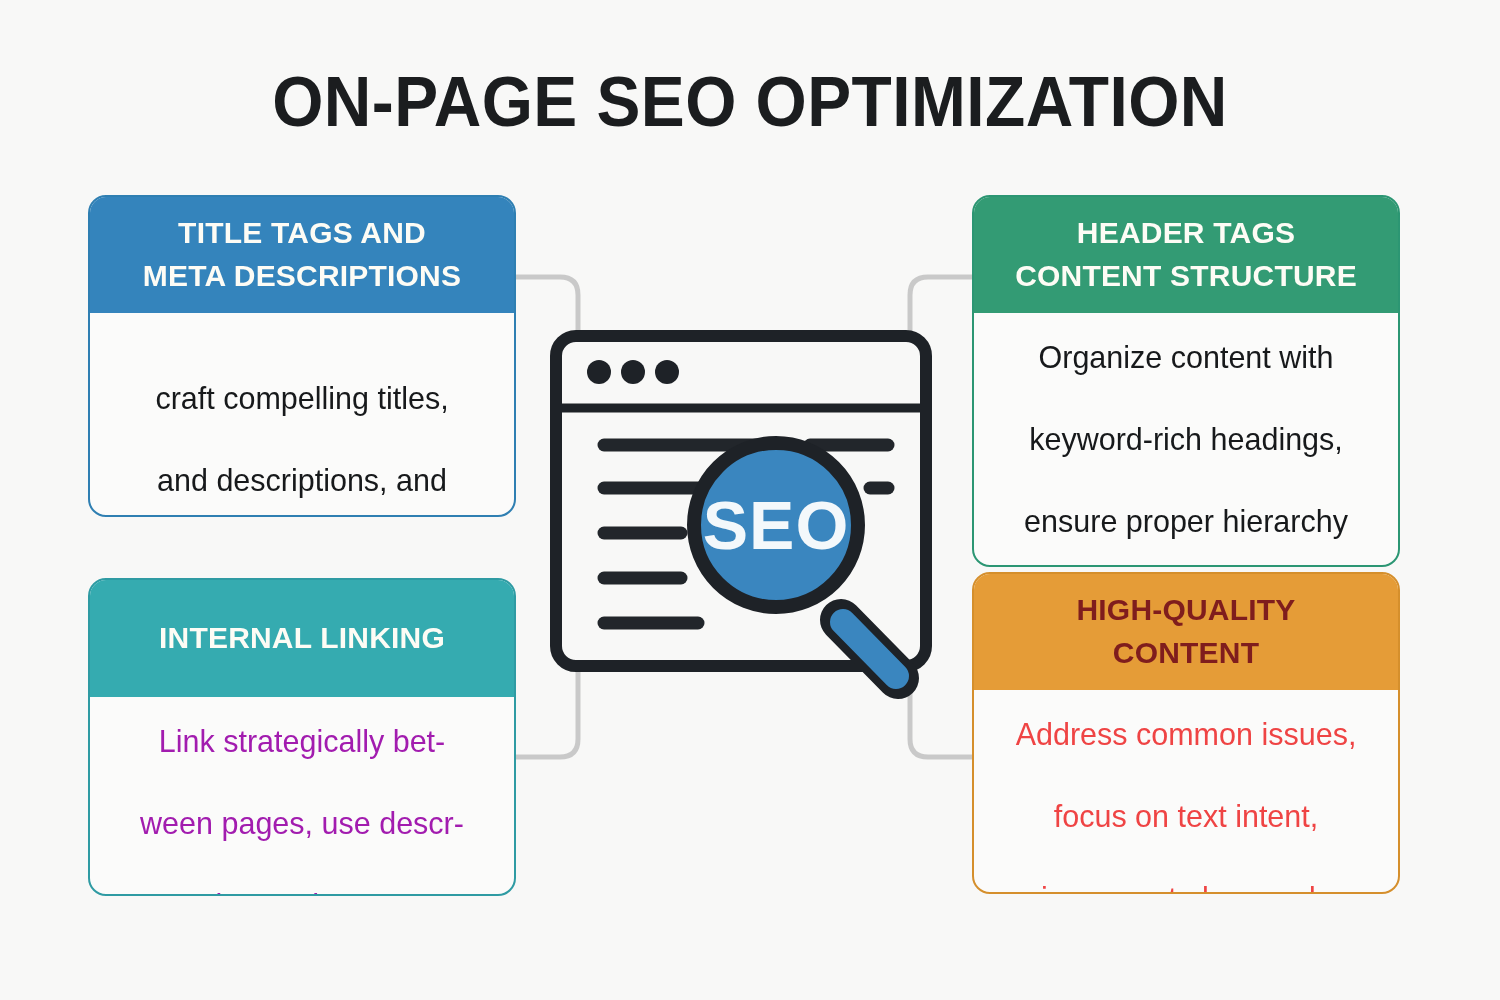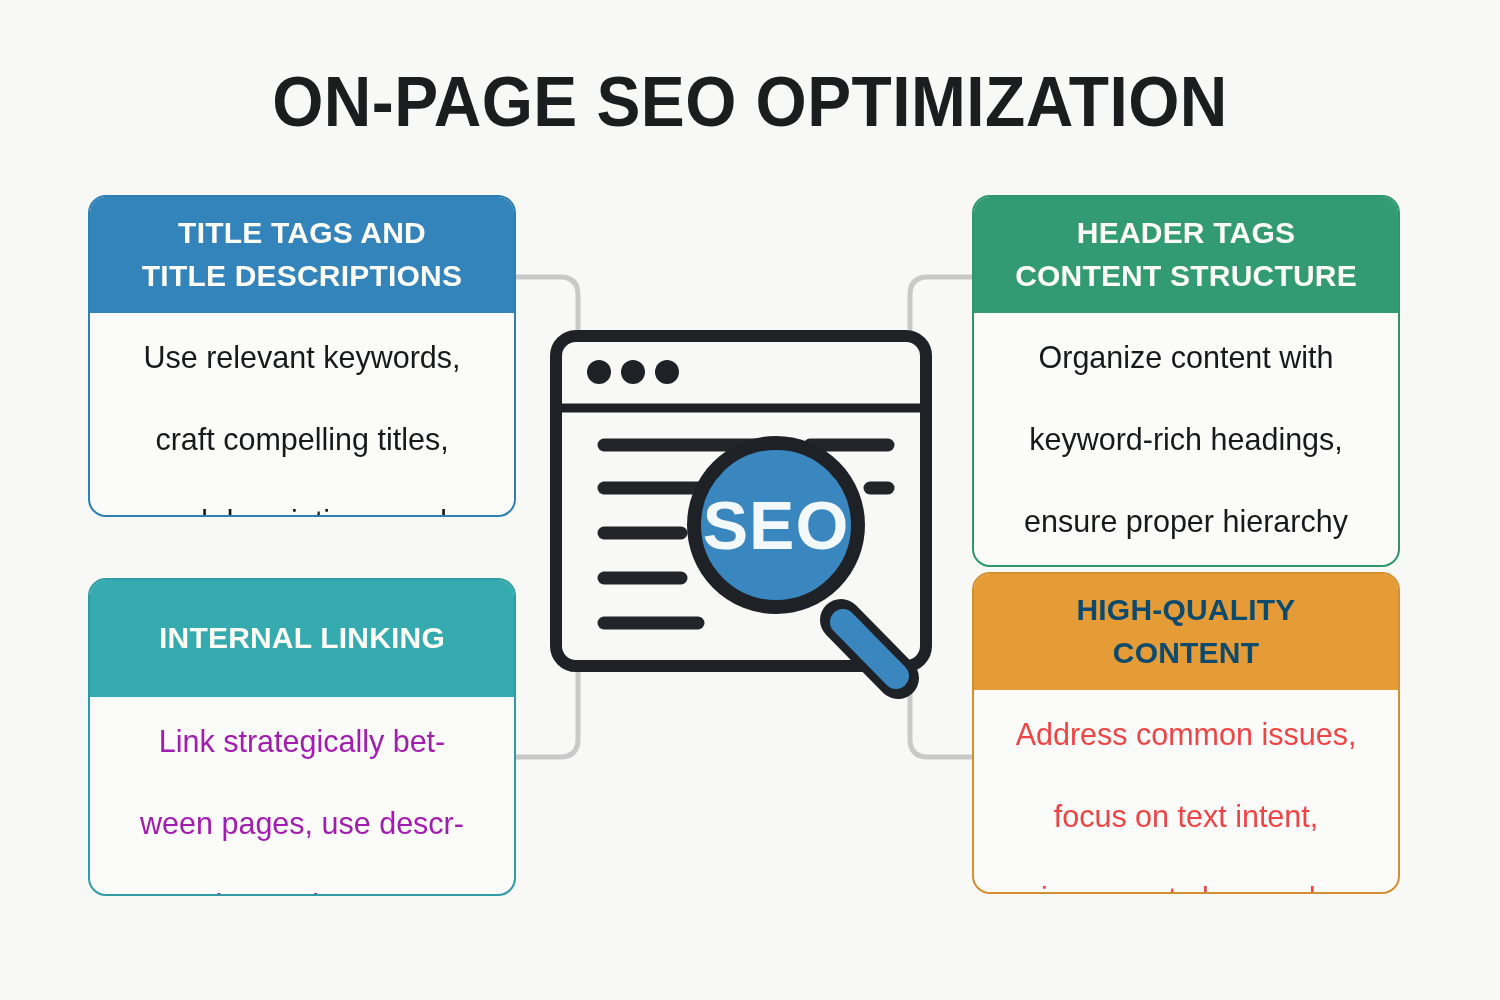--- a/index.html
+++ b/index.html
@@ -145,25 +145,25 @@
     <line x1="293" y1="292" x2="350" y2="350" stroke="#1e2227" stroke-width="42" stroke-linecap="round"></line>
     <line x1="295" y1="294" x2="348" y2="348" stroke="#3a86bf" stroke-width="26" stroke-linecap="round"></line>
 
     <circle cx="228" cy="197" r="82" fill="#3a86bf" stroke="#1e2227" stroke-width="14"></circle>
     <text x="228" y="197" text-anchor="middle" dominant-baseline="central" fill="#f3f8fb" font-family="Liberation Sans, sans-serif" font-size="68" font-weight="700" letter-spacing="1">SEO</text>
   </svg>
 
   <div class="card" id="card-title-meta" style="border-color: rgb(47, 127, 178); background: rgb(251, 251, 250);">
     <div class="card-header" style="background: rgb(52, 132, 188); color: rgb(253, 252, 245);">
       <div>TITLE TAGS AND</div>
-      <div>TITLE DESCRIPTIONS</div>
+      <div>META DESCRIPTIONS</div>
     </div>
     <div class="card-body" style="color: rgb(23, 25, 27);">
       <span>
-        <span>Use relevant keywords,</span><br>
+        <br>
         <span>craft compelling titles,</span><br>
         <span>and descriptions, and</span><br>
         
       </span>
     </div>
   </div>
 
   <div class="card" id="card-header-tags" style="border-color: rgb(44, 150, 115); background: rgb(251, 251, 250);">
     <div class="card-header" style="background: rgb(51, 155, 116); color: rgb(253, 252, 245);">
       <div>HEADER TAGS</div>
@@ -185,21 +185,21 @@
     <div class="card-body" style="color: #a21caf;">
       <span>
         <span>Link strategically bet-</span><br>
         <span>ween pages, use descr-</span><br>
         <span>ptive anchor text</span>
       </span>
     </div>
   </div>
 
   <div class="card" id="card-high-quality" style="border-color: rgb(213, 143, 44); background: rgb(251, 251, 250);">
-    <div class="card-header" style="background: rgb(229, 156, 55); color: #0c4a6e;">
+    <div class="card-header" style="background: rgb(229, 156, 55); color: #7f1d1d;">
       <div>HIGH-QUALITY</div>
       <div>CONTENT</div>
     </div>
     <div class="card-body" style="color: #ef4444;">
       <span>
         <span>Address common issues,</span><br>
         <span>focus on text intent,</span><br>
         <span>incorporate keywords</span><br>
         
       </span>

